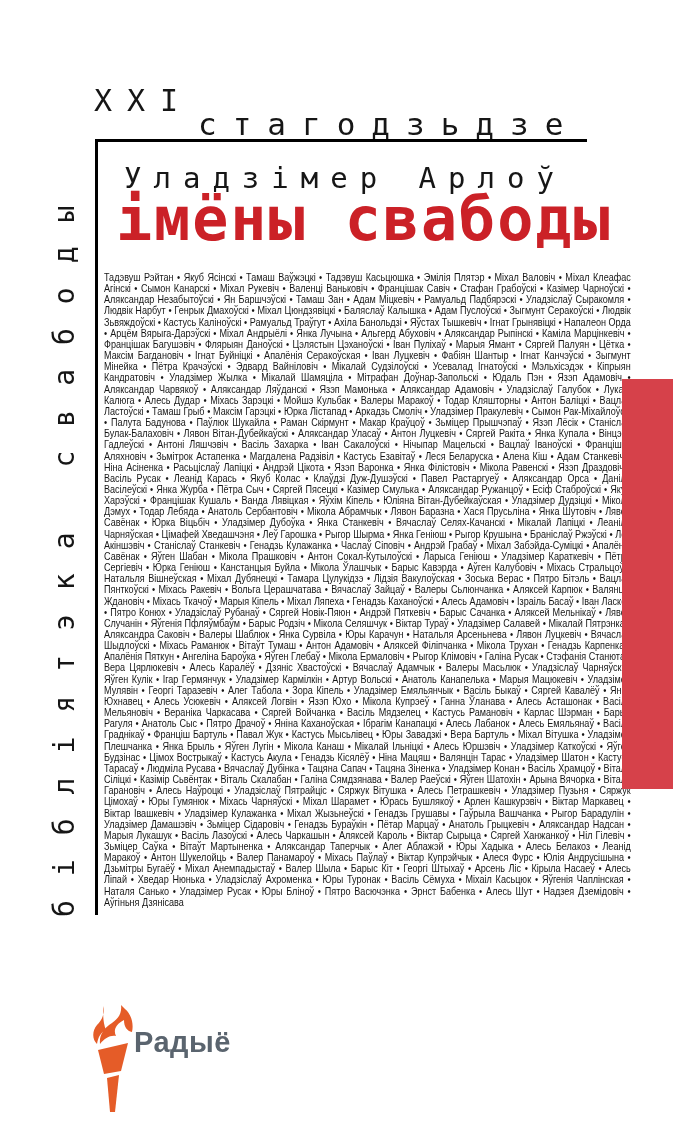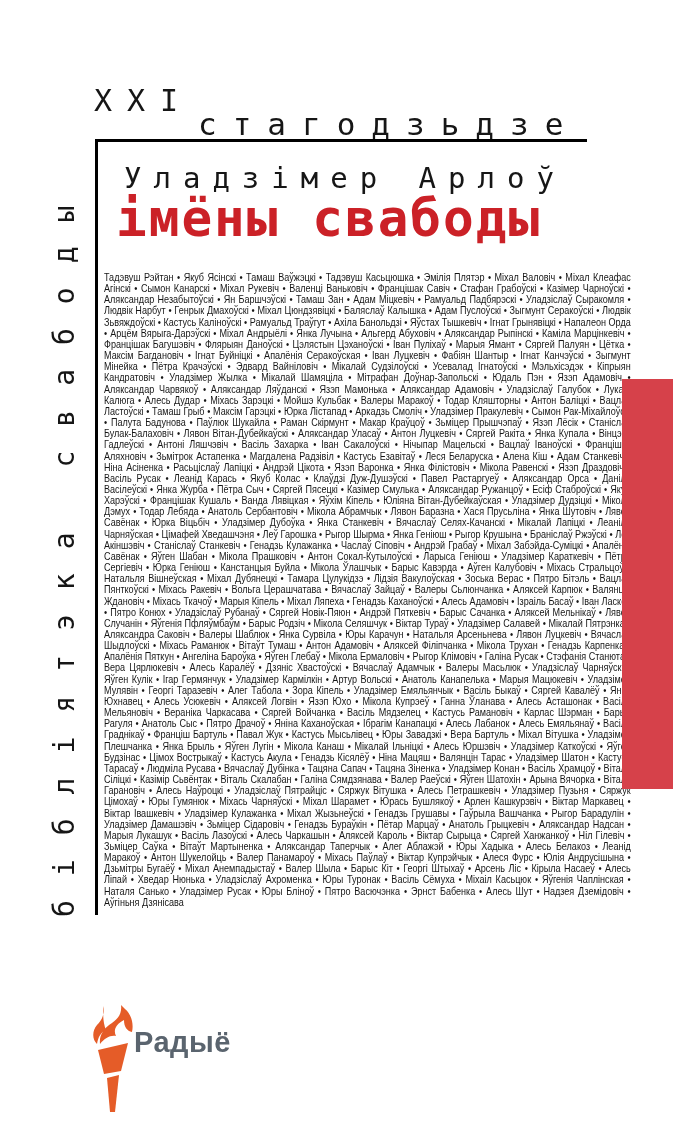--- a/index.html
+++ b/index.html
@@ -34,21 +34,21 @@
     font-size:28px;line-height:38px;letter-spacing:24px;color:var(--text-black);
     white-space:nowrap;
   }
   .author{
     position:absolute;left:124px;top:146px;
     font-size:29px;line-height:31px;letter-spacing:12px;color:var(--text-black);
     white-space:nowrap;
   }
   .book-title{
     position:absolute;left:116px;top:174px;
-    font-size:51px;line-height:56px;font-weight:bold;letter-spacing:2px;
+    font-size:60px;line-height:56px;font-weight:bold;letter-spacing:2px;
     color:var(--accent-red);white-space:nowrap;
   }
   .names{
     position:absolute;left:104px;top:255px;width:640px;
     transform:scaleX(0.823);transform-origin:0 0;
     font-size:11px;line-height:11.15px;text-align:justify;
     color:var(--text-black);margin:0;
   }
   .red-band{
     position:absolute;left:622px;top:362px;width:51px;height:410px;

